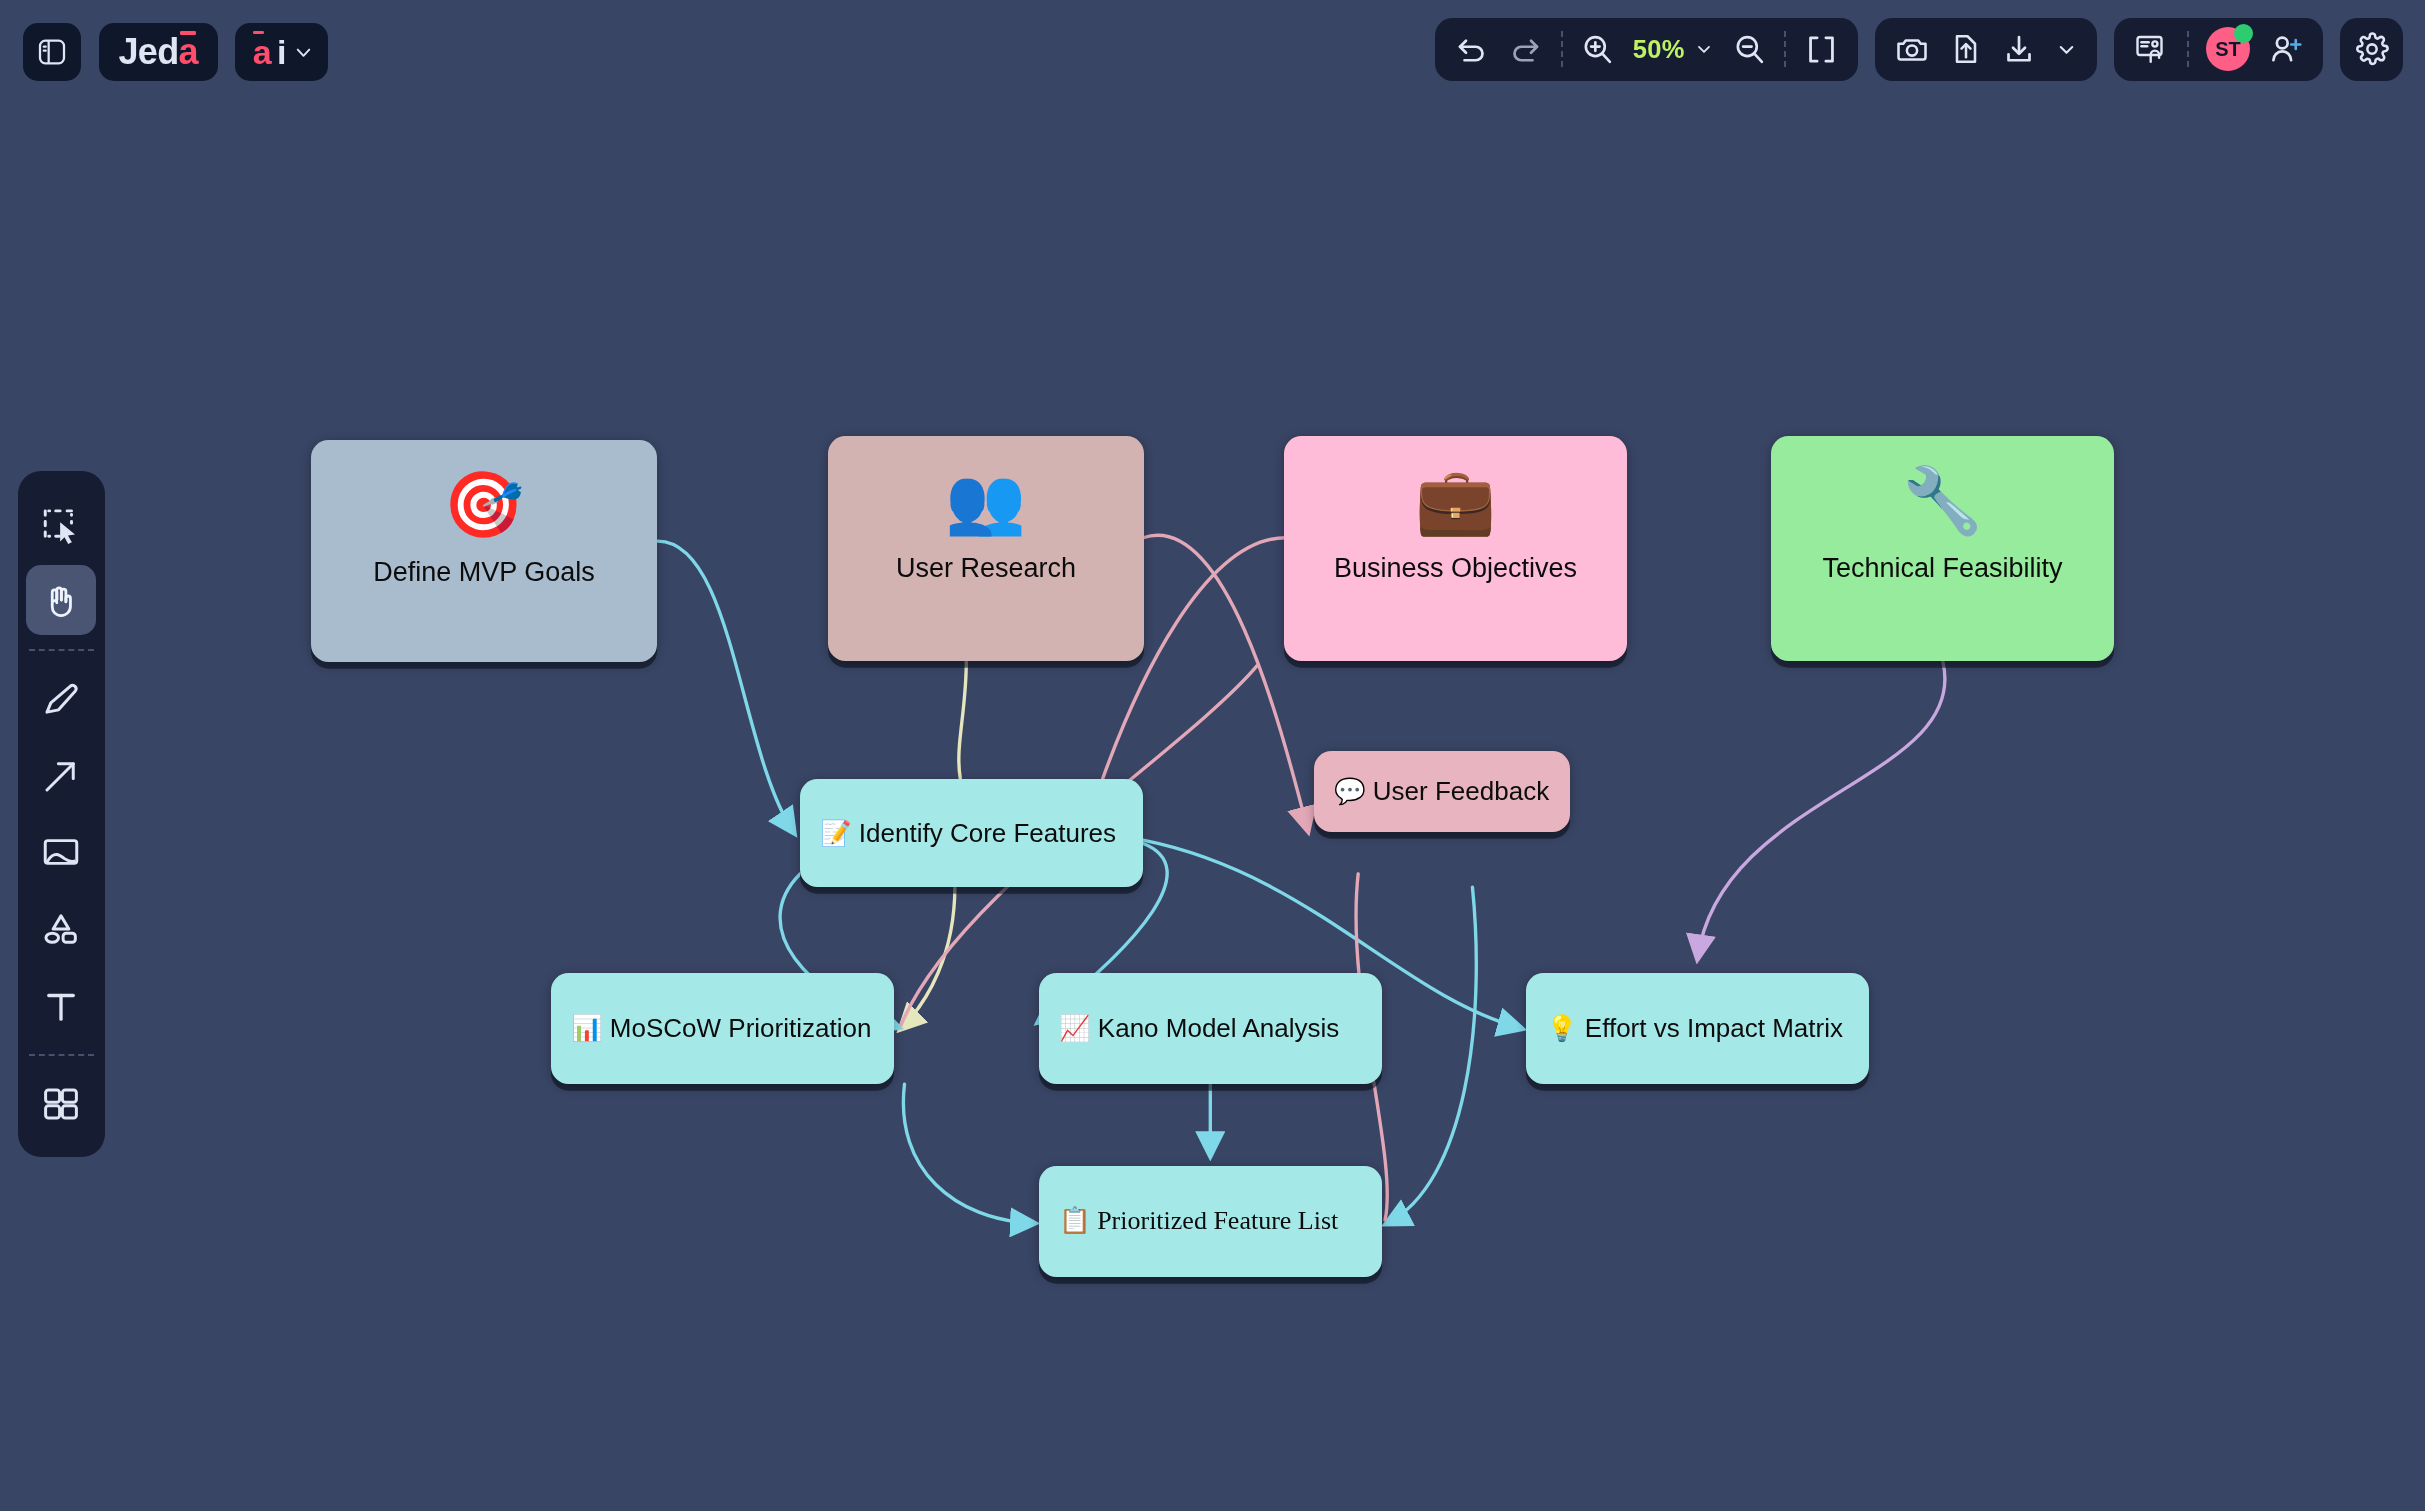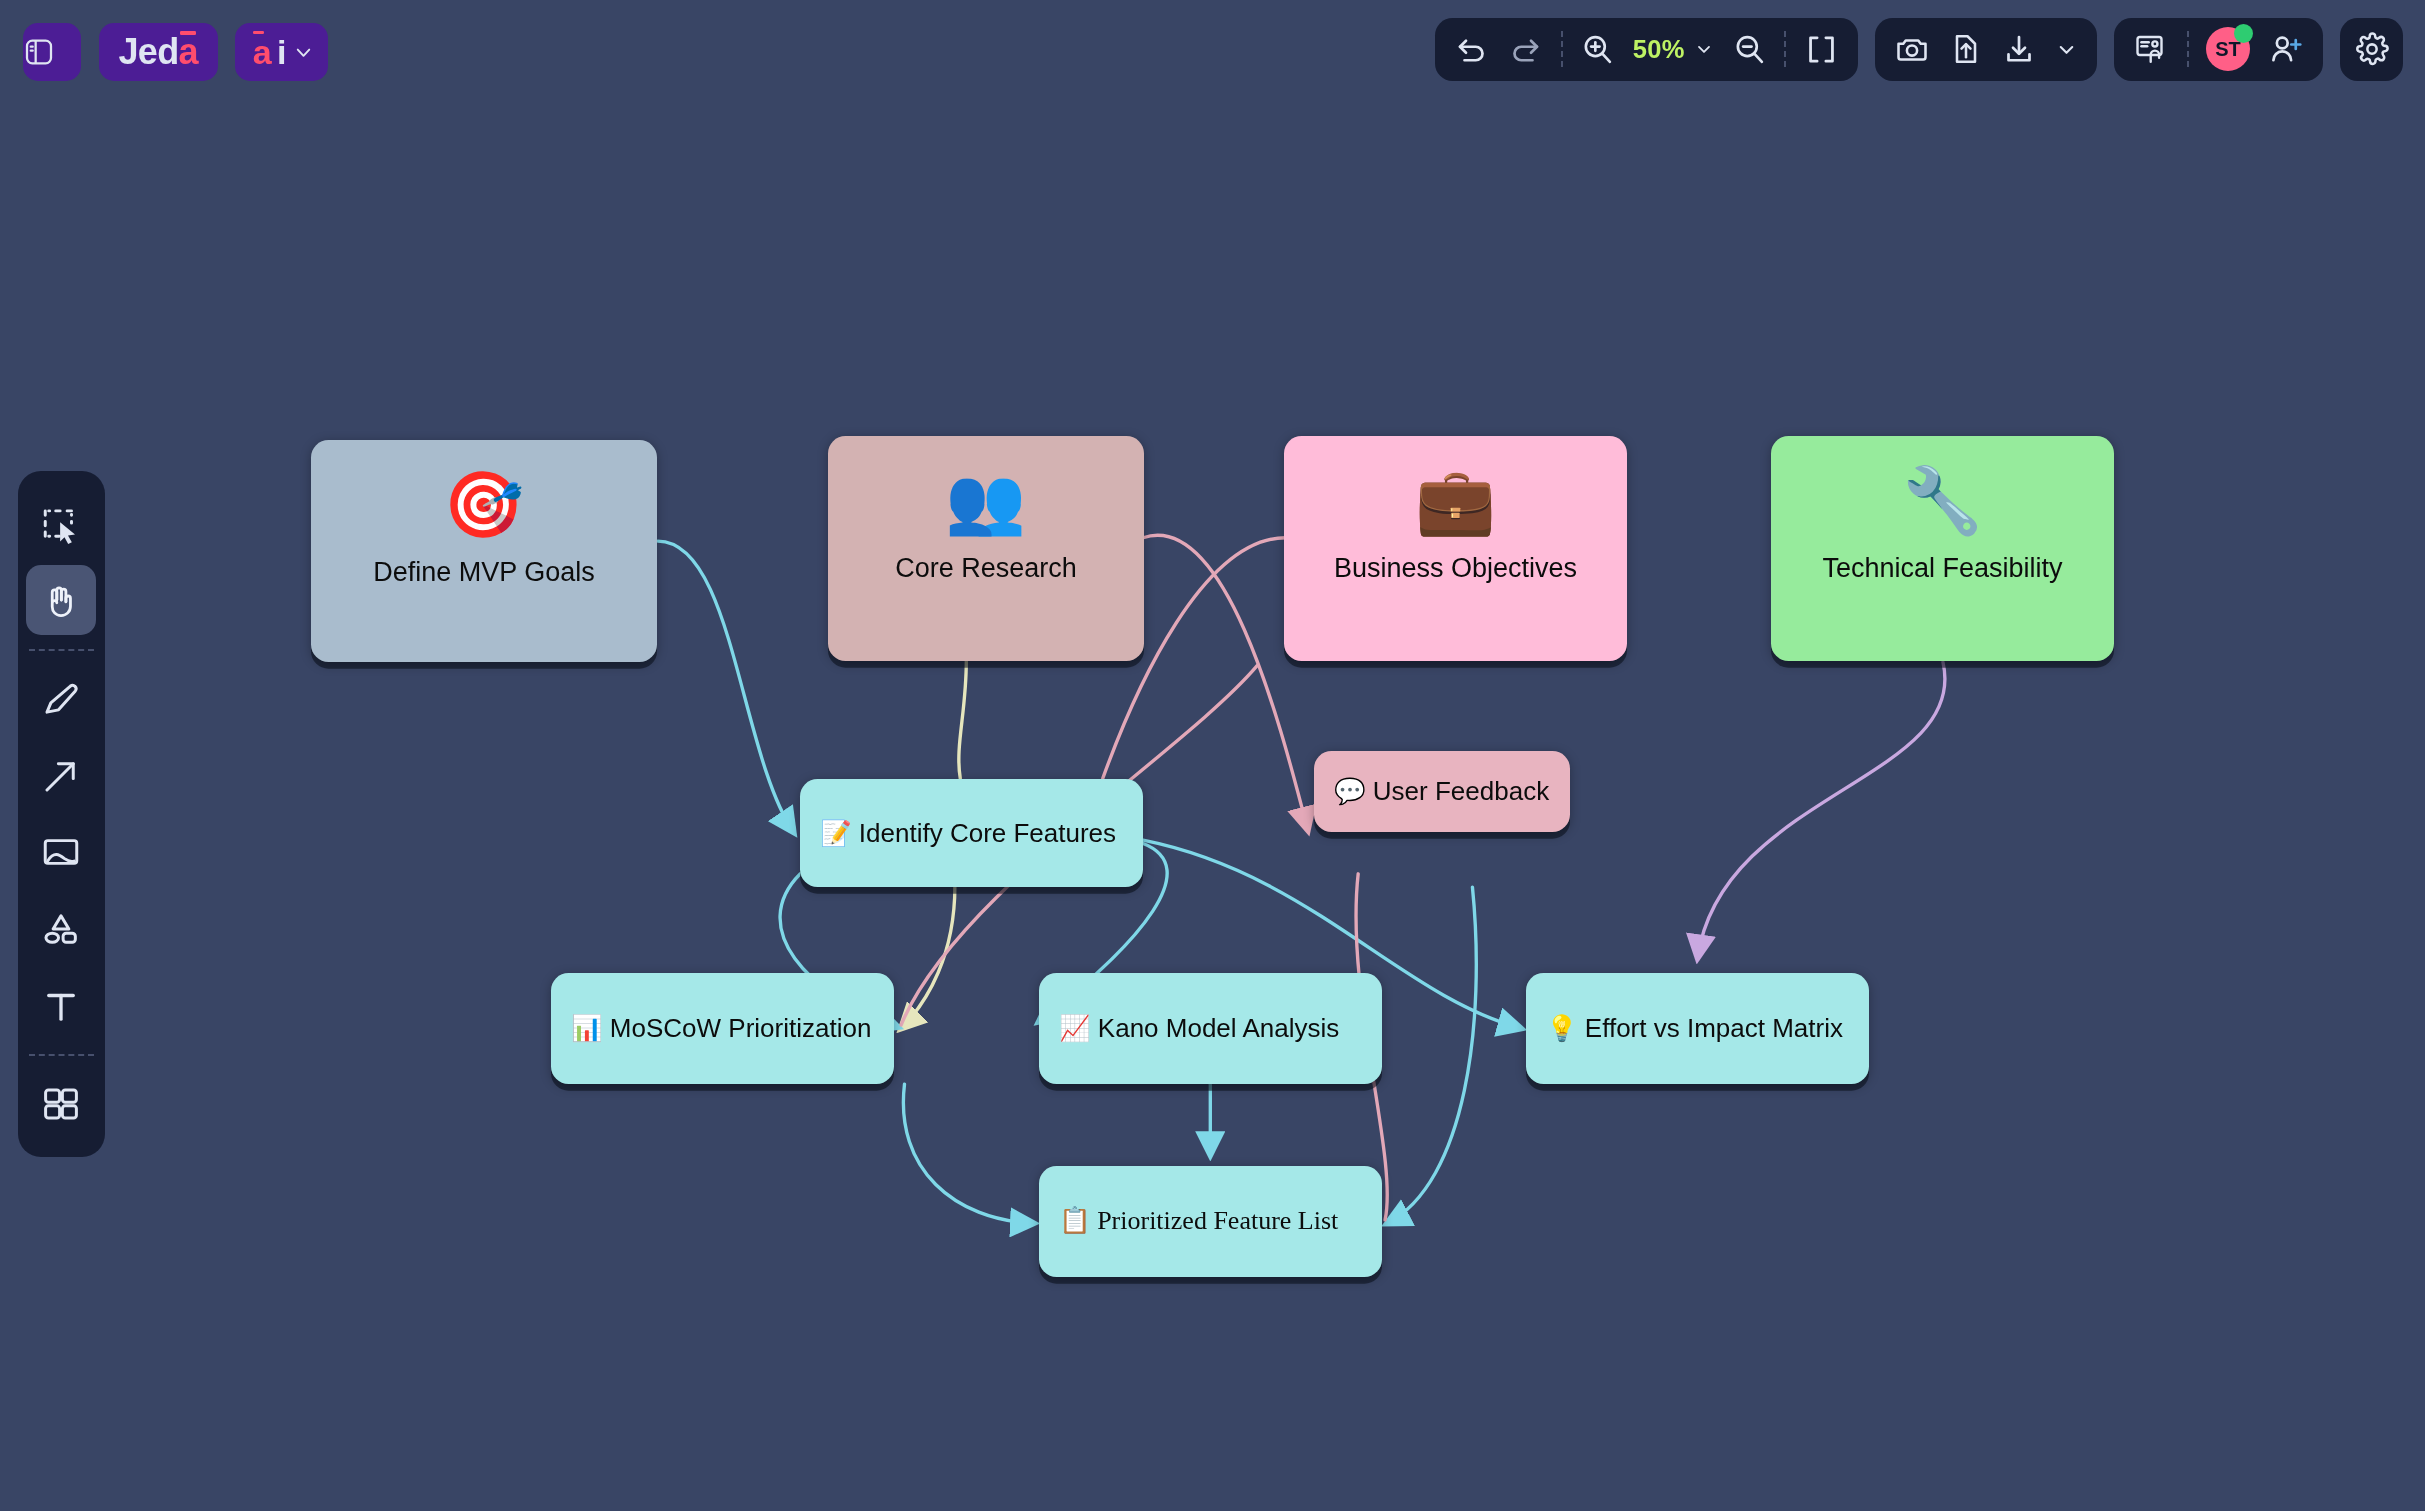--- a/index.html
+++ b/index.html
@@ -11,22 +11,22 @@
   }
   #app { position: relative; width: 2426px; height: 1511px; }
 
   
   #topbar {
     position: absolute; left: 0; top: 0; width: 2426px; height: 104px;
     z-index: 40;
   }
   .tb-left { position: absolute; left: 23px; top: 23px; display: flex; align-items: center; gap: 17.5px; }
   .icon-btn {
-    background: #4c1d95; border-radius: 15px;
-    display: flex; align-items: center; 
+    background: #0f172a; border-radius: 15px;
+    display: flex; align-items: center; justify-content: center;
     cursor: pointer;
   }
   .sq-btn { width: 58px; height: 58px; }
   .brand-btn {
     height: 58px; padding: 0 20px; font-size: 36px; font-weight: 600;
     color: #dfe5f2; letter-spacing: -0.7px; line-height: 1;
   }
   .brand-a { color: #ff4d6d; position: relative; display: inline-block; }
   .brand-a::before {
     content: ""; position: absolute; left: 1.3px; right: 1.3px; top: -2.7px;
@@ -157,21 +157,21 @@
     </g>
   </svg>
 
   <div id="nodes">
       <div class="node big" style="left: 311px; top: 440px; width: 346px; height: 222px; background: rgb(169, 188, 205);">
         <div class="emoji">🎯</div>
         <div class="label">Define MVP Goals</div>
       </div>
       <div class="node big" style="left: 828px; top: 436px; width: 316px; height: 225px; background: rgb(211, 178, 178);">
         <div class="emoji">👥</div>
-        <div class="label">Core Research</div>
+        <div class="label">User Research</div>
       </div>
       <div class="node big" style="left: 1284px; top: 436px; width: 343px; height: 225px; background: rgb(255, 188, 217);">
         <div class="emoji">💼</div>
         <div class="label">Business Objectives</div>
       </div>
       <div class="node big" style="left: 1771px; top: 436px; width: 343px; height: 225px; background: rgb(150, 235, 156);">
         <div class="emoji">🔧</div>
         <div class="label">Technical Feasibility</div>
       </div>
       <div class="node small" style="left: 800px; top: 779px; width: 343px; height: 108px; background: rgb(165, 232, 232);">

